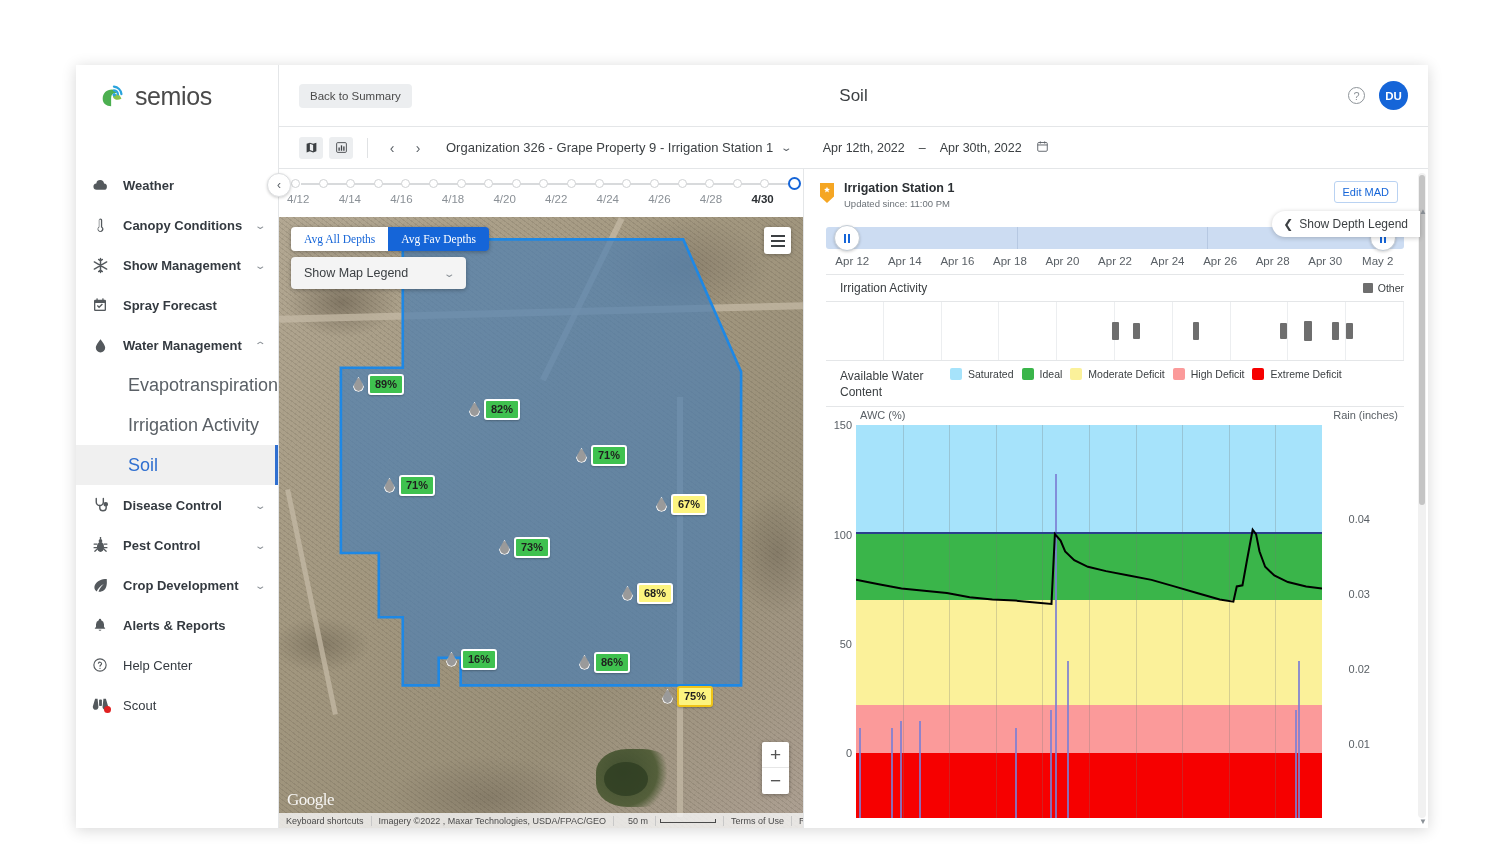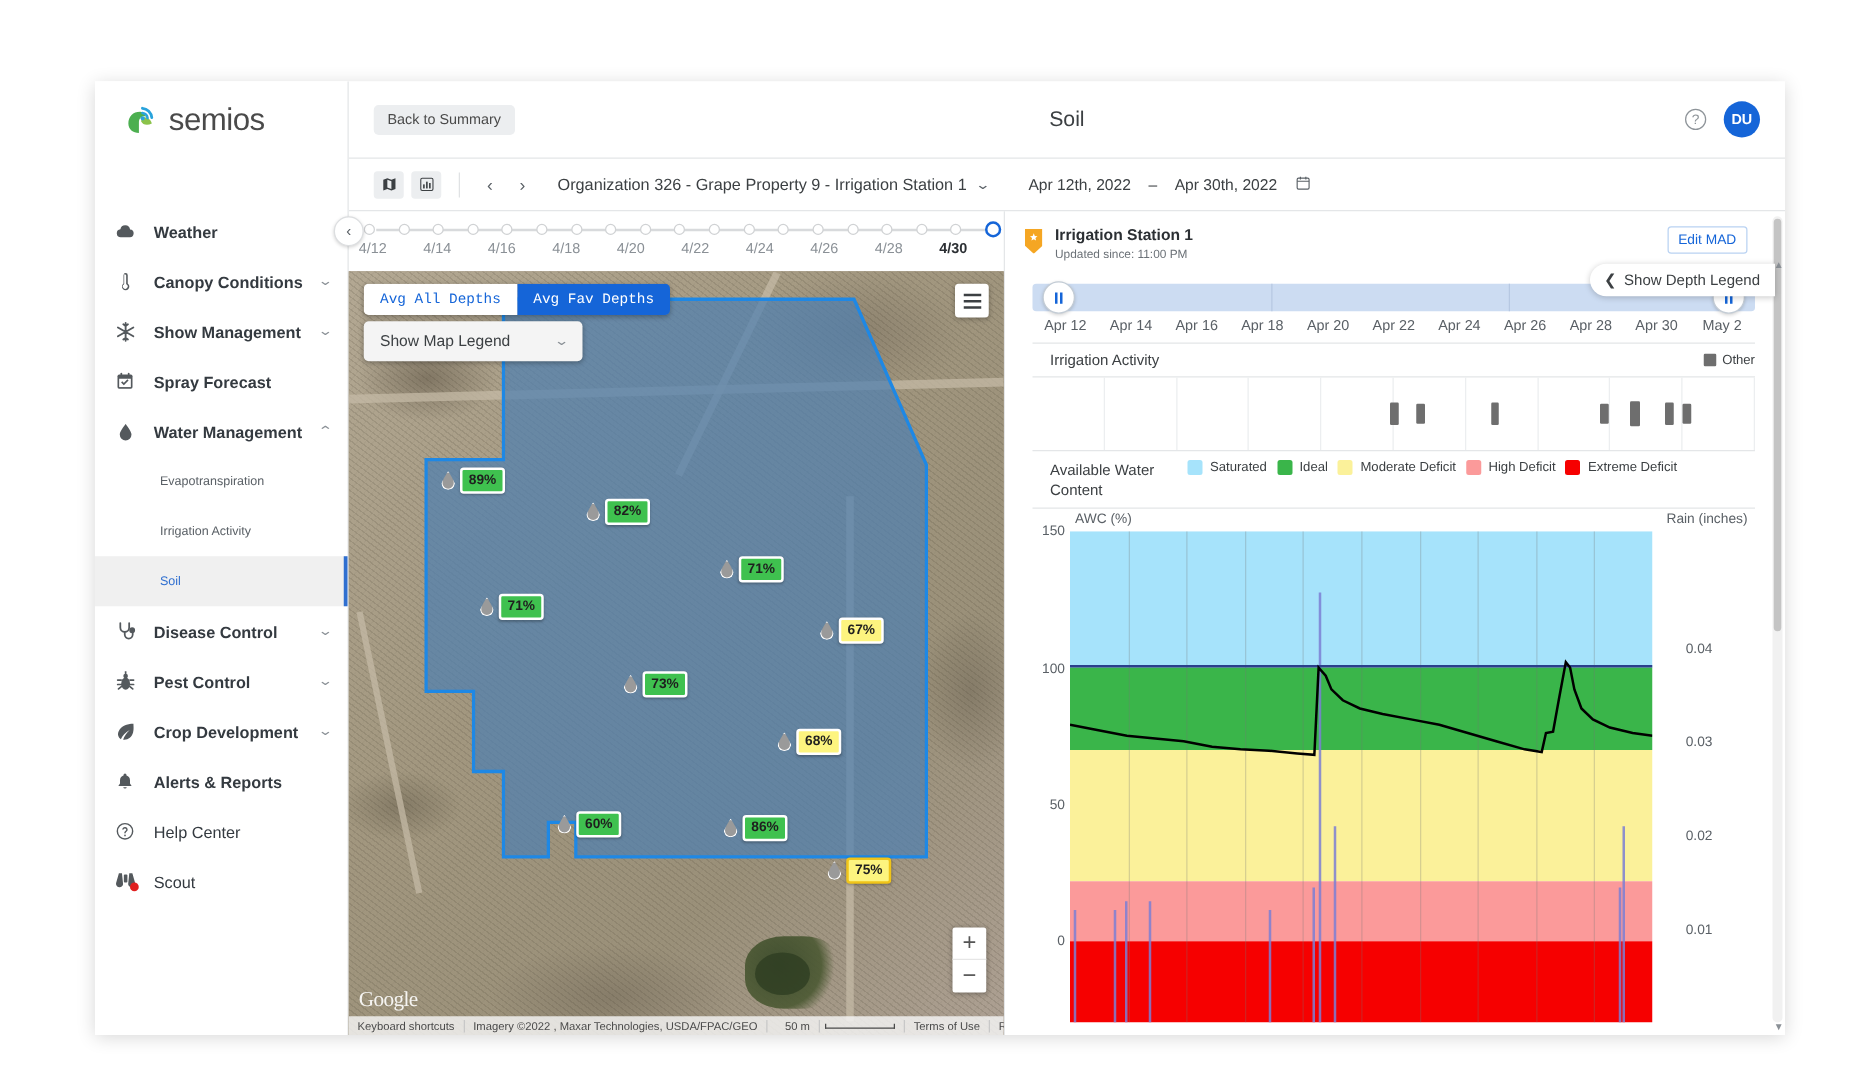--- a/index.html
+++ b/index.html
@@ -52,21 +52,21 @@
     font-size: 13px; font-weight: bold; color: #343a40;
     margin-left: 10px; flex: 1; white-space: nowrap;
   }
   .chev {
     font-size: 10px; color: #8a9096; margin-left: auto;
     transform: scaleX(1.5);
   }
   .sub-item {
     display: flex; align-items: center;
     height: 40px; padding-left: 52px;
-    font-size: 10px; color: #5a6066; cursor: pointer;
+    font-size: 18px; color: #5a6066; cursor: pointer;
   }
   .sub-item.active {
     background: #f0f0f0; color: #2f6fd0;
     border-right: 3px solid #2f6fd0;
   }
   .scout-dot {
     position: absolute; width: 7px; height: 7px;
     border-radius: 50%; background: #e02020;
     left: 17px; top: 9px;
   }
@@ -202,21 +202,21 @@
     pointer-events: none;
   }
   .seg-ctrl {
     position: absolute; left: 12px; top: 10px; z-index: 9;
     display: flex; border-radius: 4px; overflow: hidden;
     box-shadow: 0 1px 4px rgba(0,0,0,.3);
   }
   .seg {
     font-size: 11.5px; padding: 6px 13px; cursor: pointer;
     background: #fff; color: #1565d8; white-space: nowrap;
-    font-family: Liberation Mono, monospace; border: none;
+    font-family: Liberation Serif, serif; border: none;
   }
   .seg.on { background: #1565d8; color: #fff; }
   .legend-sel {
     position: absolute; left: 12px; top: 40px; z-index: 9;
     width: 175px; background: #f4f4f4;
     border-radius: 4px; box-shadow: 0 1px 4px rgba(0,0,0,.3);
     display: flex; align-items: center; justify-content: space-between;
     padding: 9px 13px; font-size: 12.5px; color: #3c4043; cursor: pointer;
   }
   .map-menu {
@@ -700,21 +700,21 @@
               <div class="pin" style="left: 220px; top: 320px;">
                 <div class="drop"></div>
                 <div class="badge green">73%</div>
               </div>
               <div class="pin" style="left: 343px; top: 366px;">
                 <div class="drop"></div>
                 <div class="badge yellow">68%</div>
               </div>
               <div class="pin" style="left: 167px; top: 432px;">
                 <div class="drop"></div>
-                <div class="badge green">60%</div>
+                <div class="badge green">16%</div>
               </div>
               <div class="pin" style="left: 300px; top: 435px;">
                 <div class="drop"></div>
                 <div class="badge green">86%</div>
               </div>
               <div class="pin" style="left: 383px; top: 469px;">
                 <div class="drop"></div>
                 <div class="badge yellow sel">75%</div>
               </div>
             </div>

